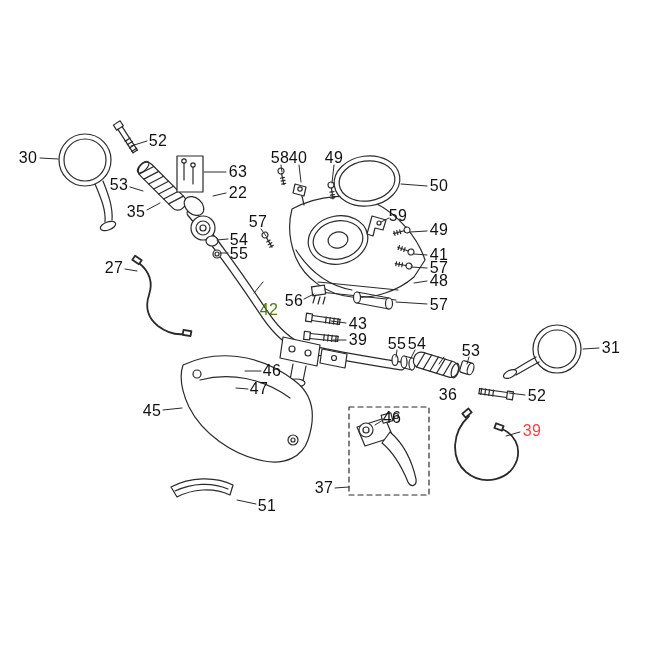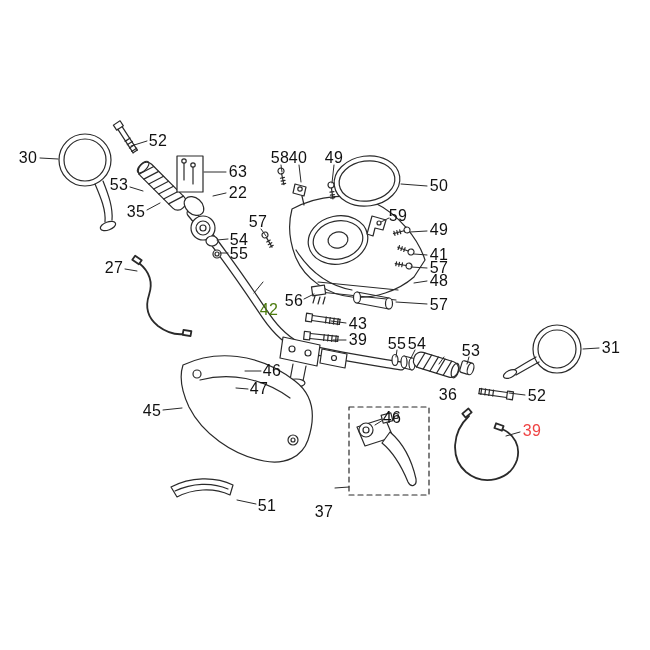--- a/index.html
+++ b/index.html
@@ -295,15 +295,15 @@
     <div class="part-label" style="left: 417px; top: 344px; color: rgb(17, 17, 17);">54</div>
     <div class="part-label" style="left: 448px; top: 351px; color: rgb(17, 17, 17); margin-top: 44px;">36</div>
     <div class="part-label" style="left: 471px; top: 351px; color: rgb(17, 17, 17);">53</div>
     <div class="part-label" style="left: 611px; top: 348px; color: rgb(17, 17, 17);">31</div>
     <div class="part-label" style="left: 537px; top: 396px; color: rgb(17, 17, 17);">52</div>
     <div class="part-label" style="left: 272px; top: 371px; color: rgb(17, 17, 17);">46</div>
     <div class="part-label" style="left: 259px; top: 389px; color: rgb(17, 17, 17);">47</div>
     <div class="part-label" style="left: 152px; top: 411px; color: rgb(17, 17, 17);">45</div>
     <div class="part-label" style="left: 532px; top: 431px; color: #ef4444;">39</div>
     <div class="part-label" style="left: 392px; top: 418px; color: rgb(17, 17, 17);">46</div>
-    <div class="part-label" style="left: 324px; top: 488px; color: rgb(17, 17, 17); margin-top: 24px;">37</div>
+    <div class="part-label" style="left: 324px; top: 488px; color: rgb(17, 17, 17);">37</div>
     <div class="part-label" style="left: 267px; top: 506px; color: rgb(17, 17, 17);">51</div>
   </div>
 
 </body></html>

